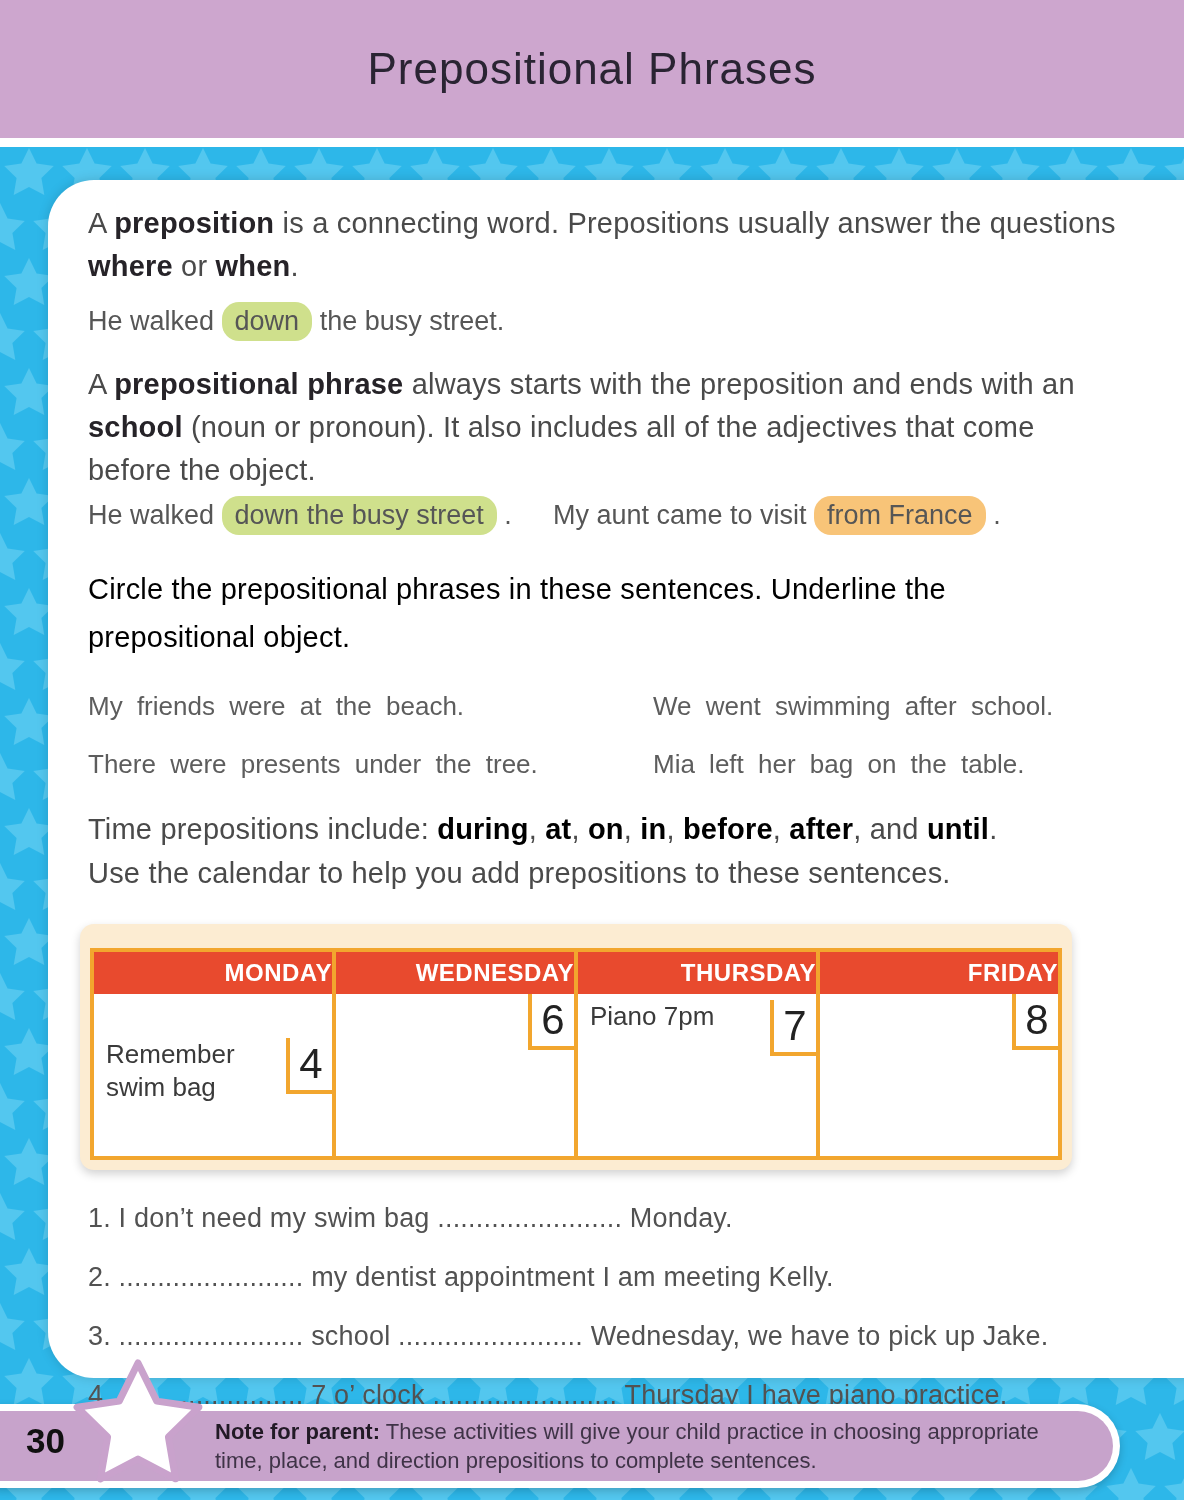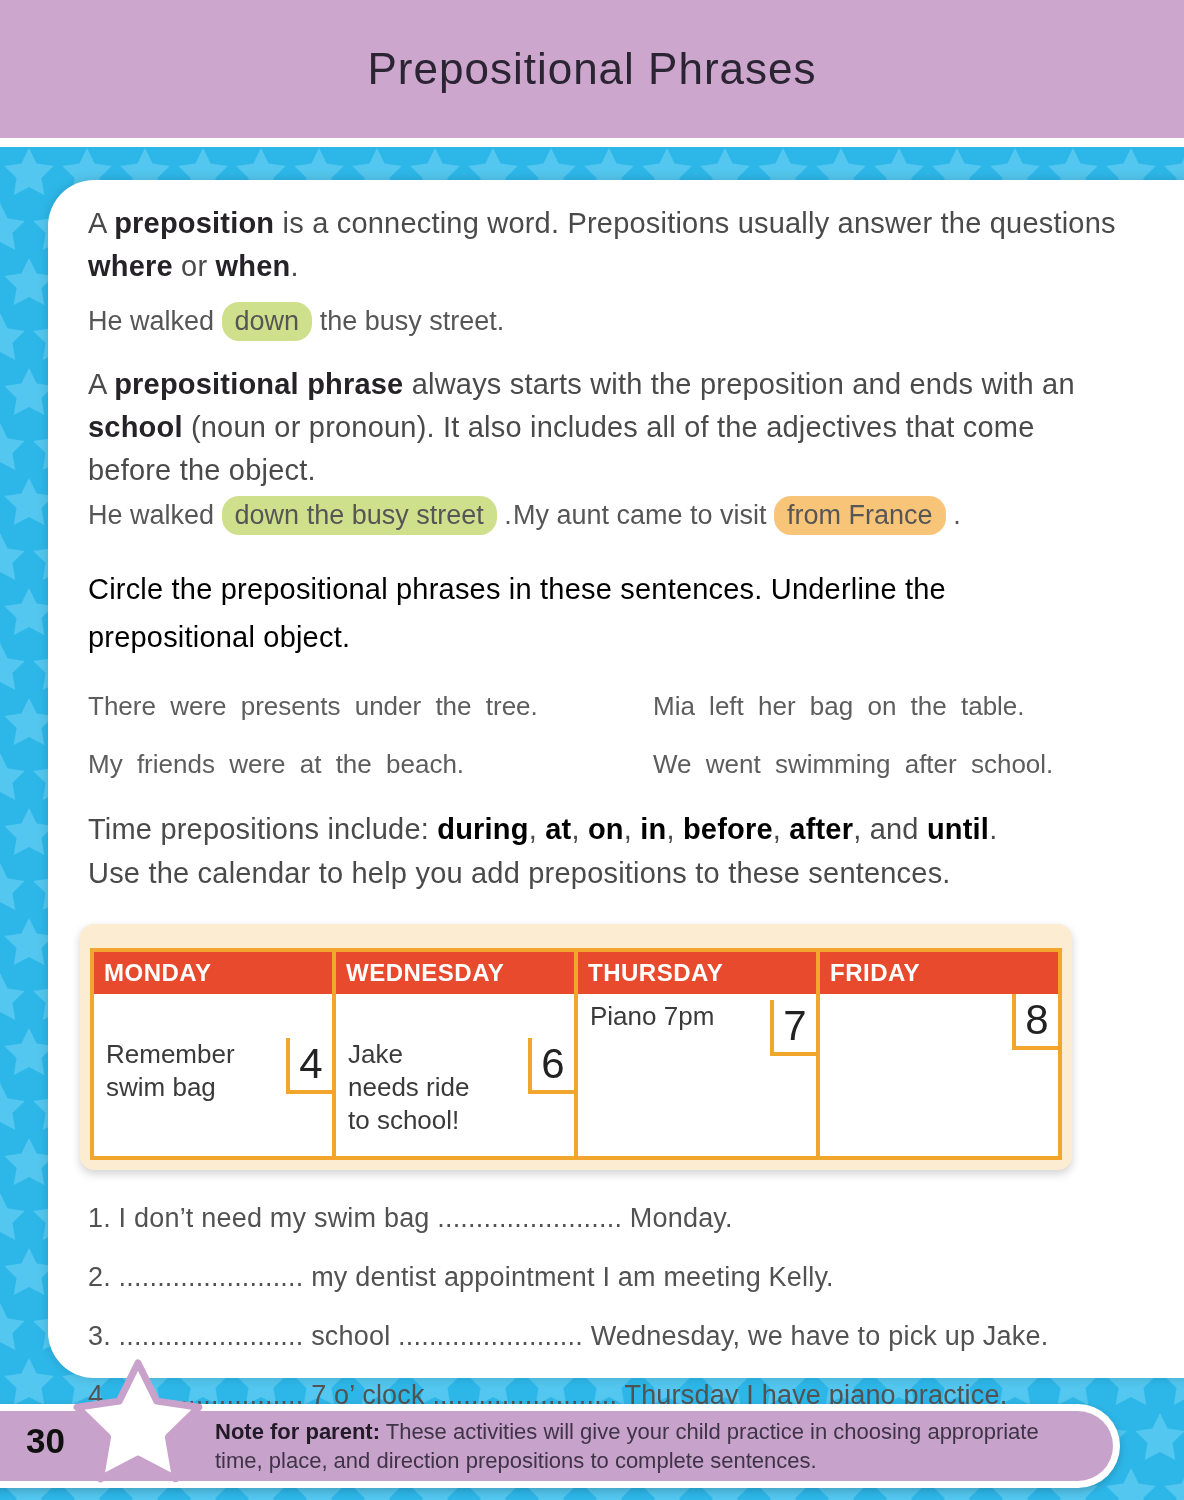--- a/index.html
+++ b/index.html
@@ -23,21 +23,21 @@
   .card{
     position:absolute;left:48px;top:180px;width:1180px;height:1198px;
     background:#ffffff;border-radius:46px;z-index:1;
     box-shadow:0 0 12px rgba(0,0,0,.15);
   }
   .content{padding:22px 0 0 40px;width:1032px;}
   .para{margin:0;font-size:29px;line-height:43px;color:#4a4a4a;letter-spacing:.2px;}
   .para b{color:#262328;}
   .mt-para2{margin-top:22px;}
   .instruction{margin-top:30px;font-size:29px;line-height:48px;color:#000000;letter-spacing:.2px;}
-  .ex-row{display:flex;margin-top:14px;font-size:27px;color:#565656;line-height:37px;}
+  .ex-row{display:flex;margin-top:14px;font-size:27px;color:#565656;line-height:37px;gap:40px;}
   .ex-row .ex-left{width:425px;flex:none;}
   .ex-row.tight{margin-top:4px;}
   .hl{display:inline-block;padding:1px 13px;border-radius:17px;}
   .hl.green{background:#cfe08c;}
   .hl.orange{background:#f8c478;}
   .pair-rows{margin-top:20px;}
   .pair-row{display:flex;font-size:26px;color:#5d5d5d;line-height:33px;word-spacing:7px;}
   .pair-row + .pair-row{margin-top:25px;}
   .pair-row .p-left{width:565px;flex:none;}
   .time-para{margin-top:26px;font-size:29px;line-height:44px;color:#4a4a4a;letter-spacing:.2px;}
@@ -45,22 +45,22 @@
   
   .cal-wrap{
     margin-top:16px;margin-left:-8px;width:992px;background:#fcecd2;
     border-radius:14px;padding:24px 10px 10px 10px;box-sizing:border-box;
     box-shadow:0 4px 10px rgba(0,0,0,.18);
   }
   .cal-table{display:flex;border:4px solid #f2a62e;background:#ffffff;}
   .cal-col{flex:1;border-right:4px solid #f2a62e;min-width:0;}
   .cal-col:last-child{border-right:none;}
   .cal-head{
-    background:#e84a2e;color:#ffffff;font-weight:bold;text-align:left;
-    font-size:24px;padding:7px 10px;letter-spacing:.5px;
+    background:#e84a2e;color:#ffffff;font-weight:bold;text-align:right;
+    font-size:24px;padding:7px 0;letter-spacing:.5px;
   }
   .cal-body{height:118px;position:relative;padding:0 0 0 12px;}
   .cal-date{
     position:absolute;top:0;right:0;width:42px;height:52px;background:#ffffff;
     border-left:4px solid #f2a62e;border-bottom:4px solid #f2a62e;
     font-size:42px;line-height:52px;text-align:center;color:#222222;
   }
   .cal-event{margin-top:44px;font-size:26px;line-height:33px;color:#3a3a3a;}
   .cal-col:nth-child(3) .cal-event{margin-top:6px;}
   
@@ -116,26 +116,26 @@
 
     <div class="ex-row tight">
       <div class="ex-left"><span>He walked </span><span class="hl green">down the busy street</span><span> .</span></div>
       <div class="ex-right"><span>My aunt came to visit </span><span class="hl orange">from France</span><span> .</span></div>
     </div>
 
     <p class="instruction">Circle the prepositional phrases in these sentences. Underline the prepositional object.</p>
 
     <div class="pair-rows">
       <div class="pair-row">
+        <span class="p-left">My friends were at the beach.</span>
+        <span class="p-right">We went swimming after school.</span>
+      </div>
+      <div class="pair-row">
         <span class="p-left">There were presents under the tree.</span>
         <span class="p-right">Mia left her bag on the table.</span>
-      </div>
-      <div class="pair-row">
-        <span class="p-left">My friends were at the beach.</span>
-        <span class="p-right">We went swimming after school.</span>
       </div>
     </div>
 
     <p class="time-para"><span>Time prepositions include: </span><b>during</b><span>, </span><b>at</b><span>, </span><b>on</b><span>, </span><b>in</b><span>, </span><b>before</b><span>, </span><b>after</b><span>, and </span><b>until</b><span>. </span><br><span>Use the calendar to help you add prepositions to these sentences.</span></p>
 
     <div class="cal-wrap">
       <div class="cal-table">
 
         <div class="cal-col">
           <div class="cal-head">MONDAY</div>
@@ -147,25 +147,20 @@
                 <div></div>
             </div>
           </div>
         </div>
 
 
         <div class="cal-col">
           <div class="cal-head">WEDNESDAY</div>
           <div class="cal-body">
             <div class="cal-date">6</div>
-            <div class="cal-event">
-              <div>Jake</div>
-                <div>needs ride</div>
-                <div>to school!</div>
-            </div>
           </div>
         </div>
 
         <div class="cal-col">
           <div class="cal-head">THURSDAY</div>
           <div class="cal-body">
             <div class="cal-date">7</div>
             <div class="cal-event">
               <div>Piano 7pm</div>
                 <div></div>

